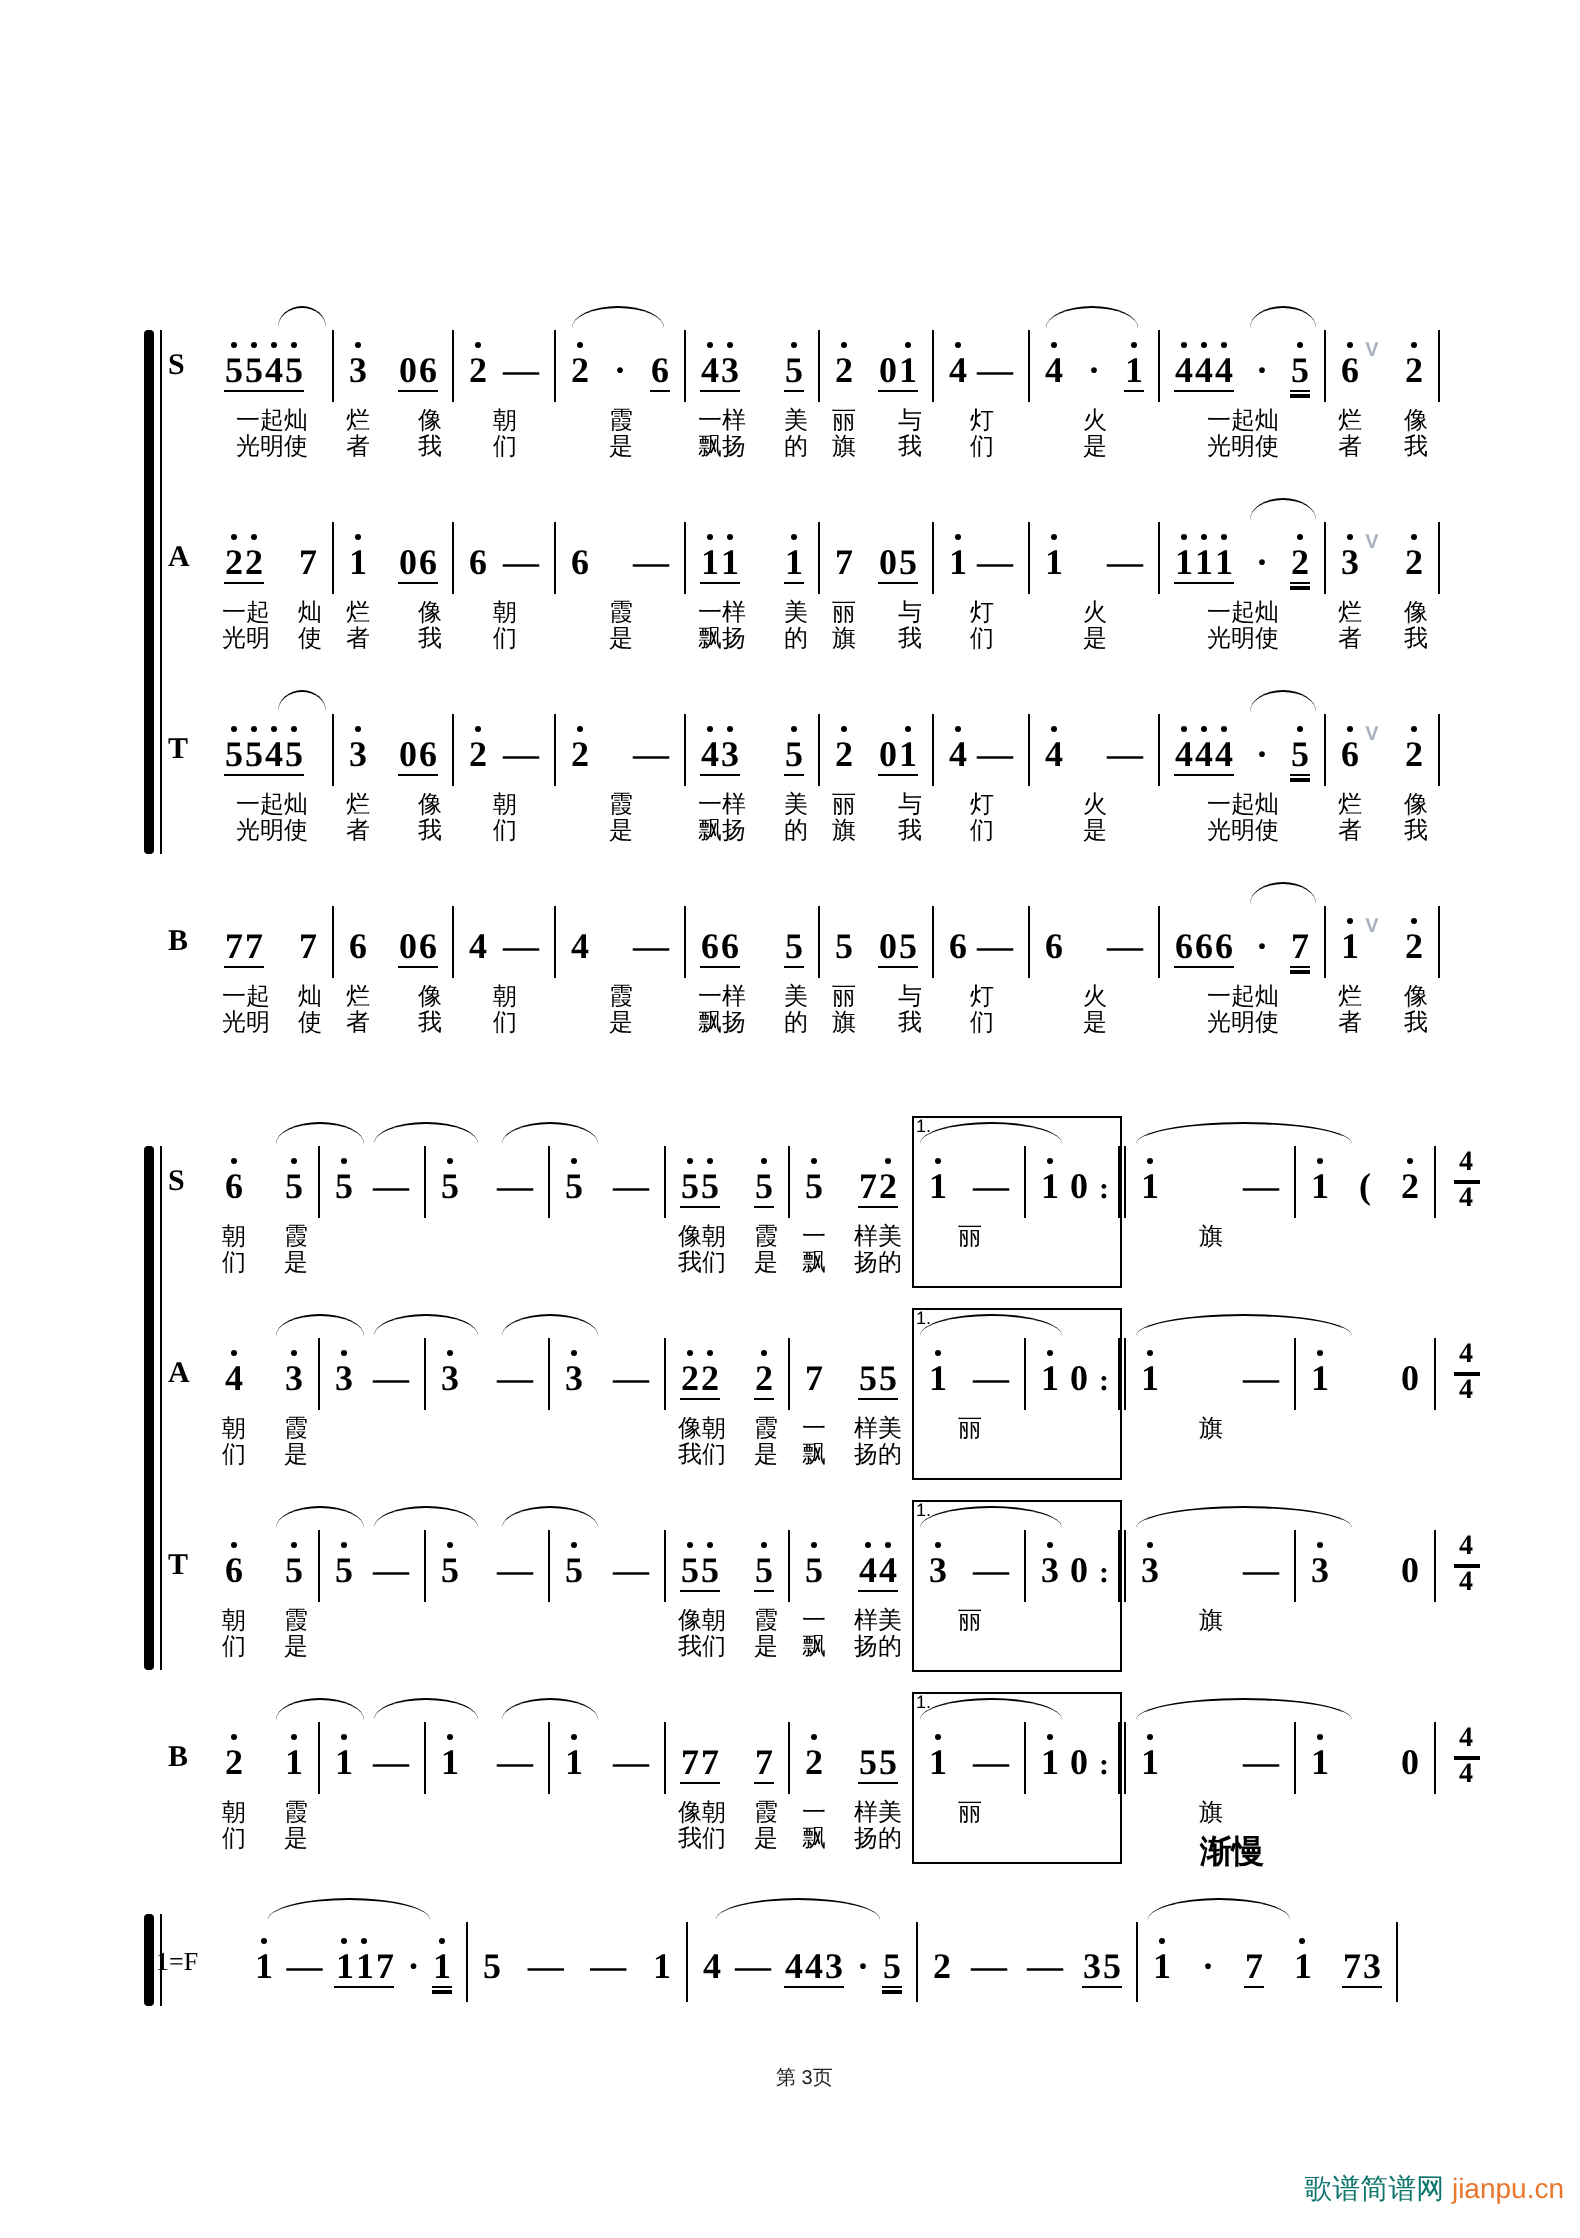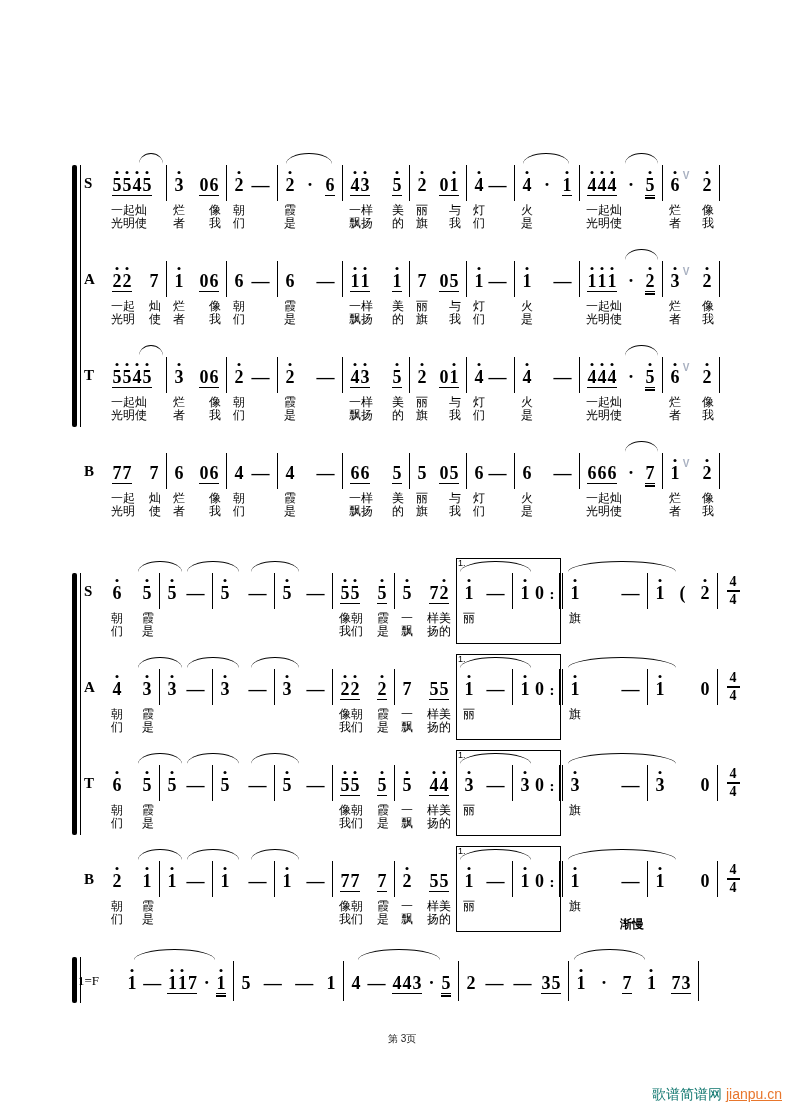--- a/index.html
+++ b/index.html
@@ -51,31 +51,31 @@
   .volta{position:absolute;top:-15px;left:-1px;width:190%;height:86px;border:1px solid #000;
          z-index:2;pointer-events:none;box-sizing:border-box;}
   .volta b{position:absolute;top:-1px;left:1px;font:400 9px "Liberation Sans",sans-serif;}
   
   .ts{height:36px;display:flex;flex-direction:column;align-items:center;justify-content:center;
       font:700 14px "Liberation Serif",serif;line-height:1;}
   .ts .fbar{width:13px;height:1.4px;background:#000;margin:1.5px 0;}
   
   .lm{min-height:28px;display:flex;justify-content:space-between;align-items:flex-start;
       padding:3px 6px 0;box-sizing:border-box;font-size:12px;line-height:13px;text-align:center;}
-  .lm.solo{justify-content:flex-start;}
+  .lm.solo{justify-content:center;}
   .lc div{white-space:nowrap;}
   
   .keylabel{height:40px;display:flex;align-items:center;font:400 13px "Liberation Serif",serif;padding-left:8px;box-sizing:border-box;}
   .coda .nm{height:40px;padding-top:13px;}
-  .tempo{position:absolute;top:-45px;left:530px;font-weight:700;font-size:12px;margin-left:20px;}
+  .tempo{position:absolute;top:-45px;left:530px;font-weight:700;font-size:16px;}
   
   .page-number{position:absolute;left:388px;top:1032px;font-size:10px;color:#222;}
   .watermark{position:absolute;right:8px;top:1086px;font-size:14px;}
   .wm-site{color:#0f766e;}
-  .wm-url{color:var(--accent,#e8762c);cursor:pointer;text-decoration:underline;}
+  .wm-url{color:var(--accent,#e8762c);cursor:pointer;}
 </style>
 </head>
 <body>
 
 <div class="score" id="score">
     <div class="system s1">
       <i class="sysbracket"></i>
       <div class="vblock">
         <div class="vlabel">S</div>
         <div class="vgrid">

